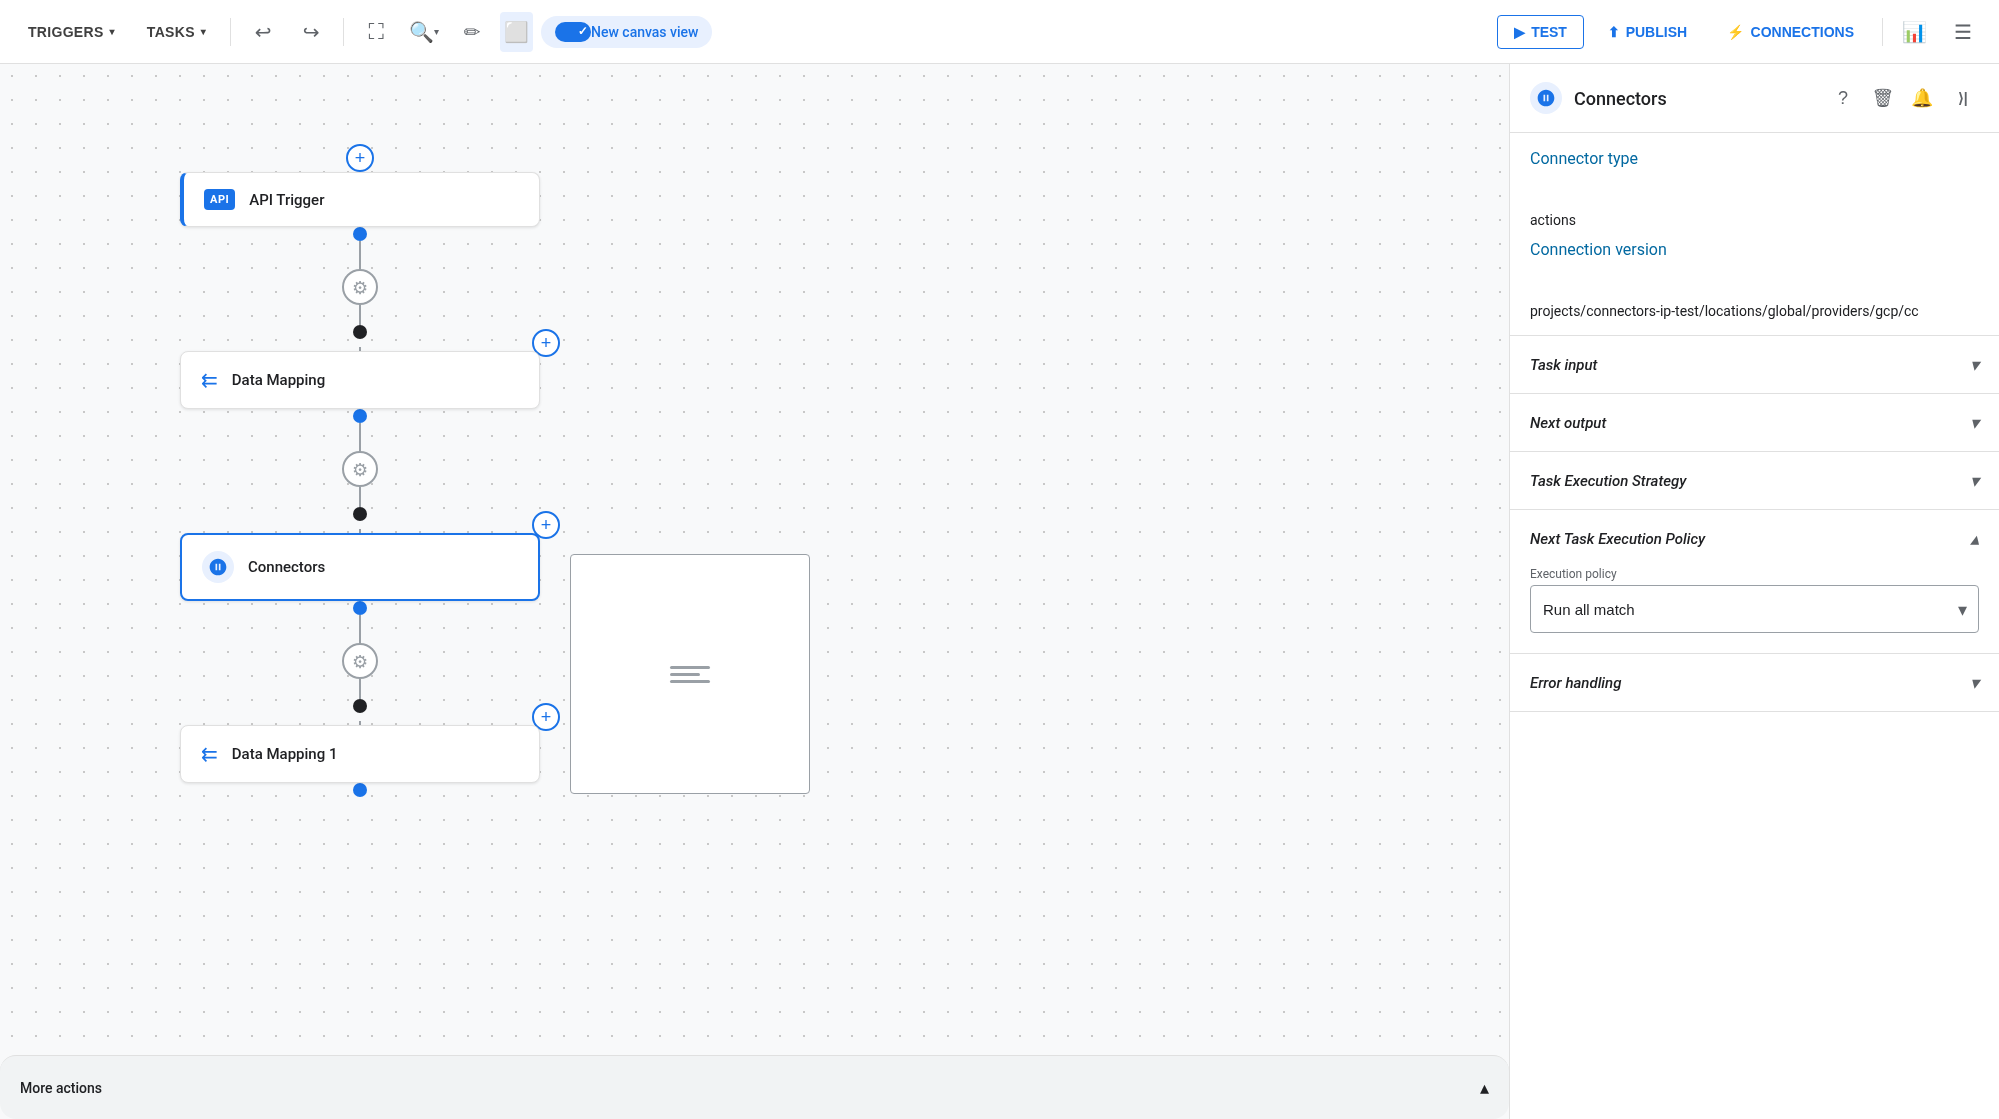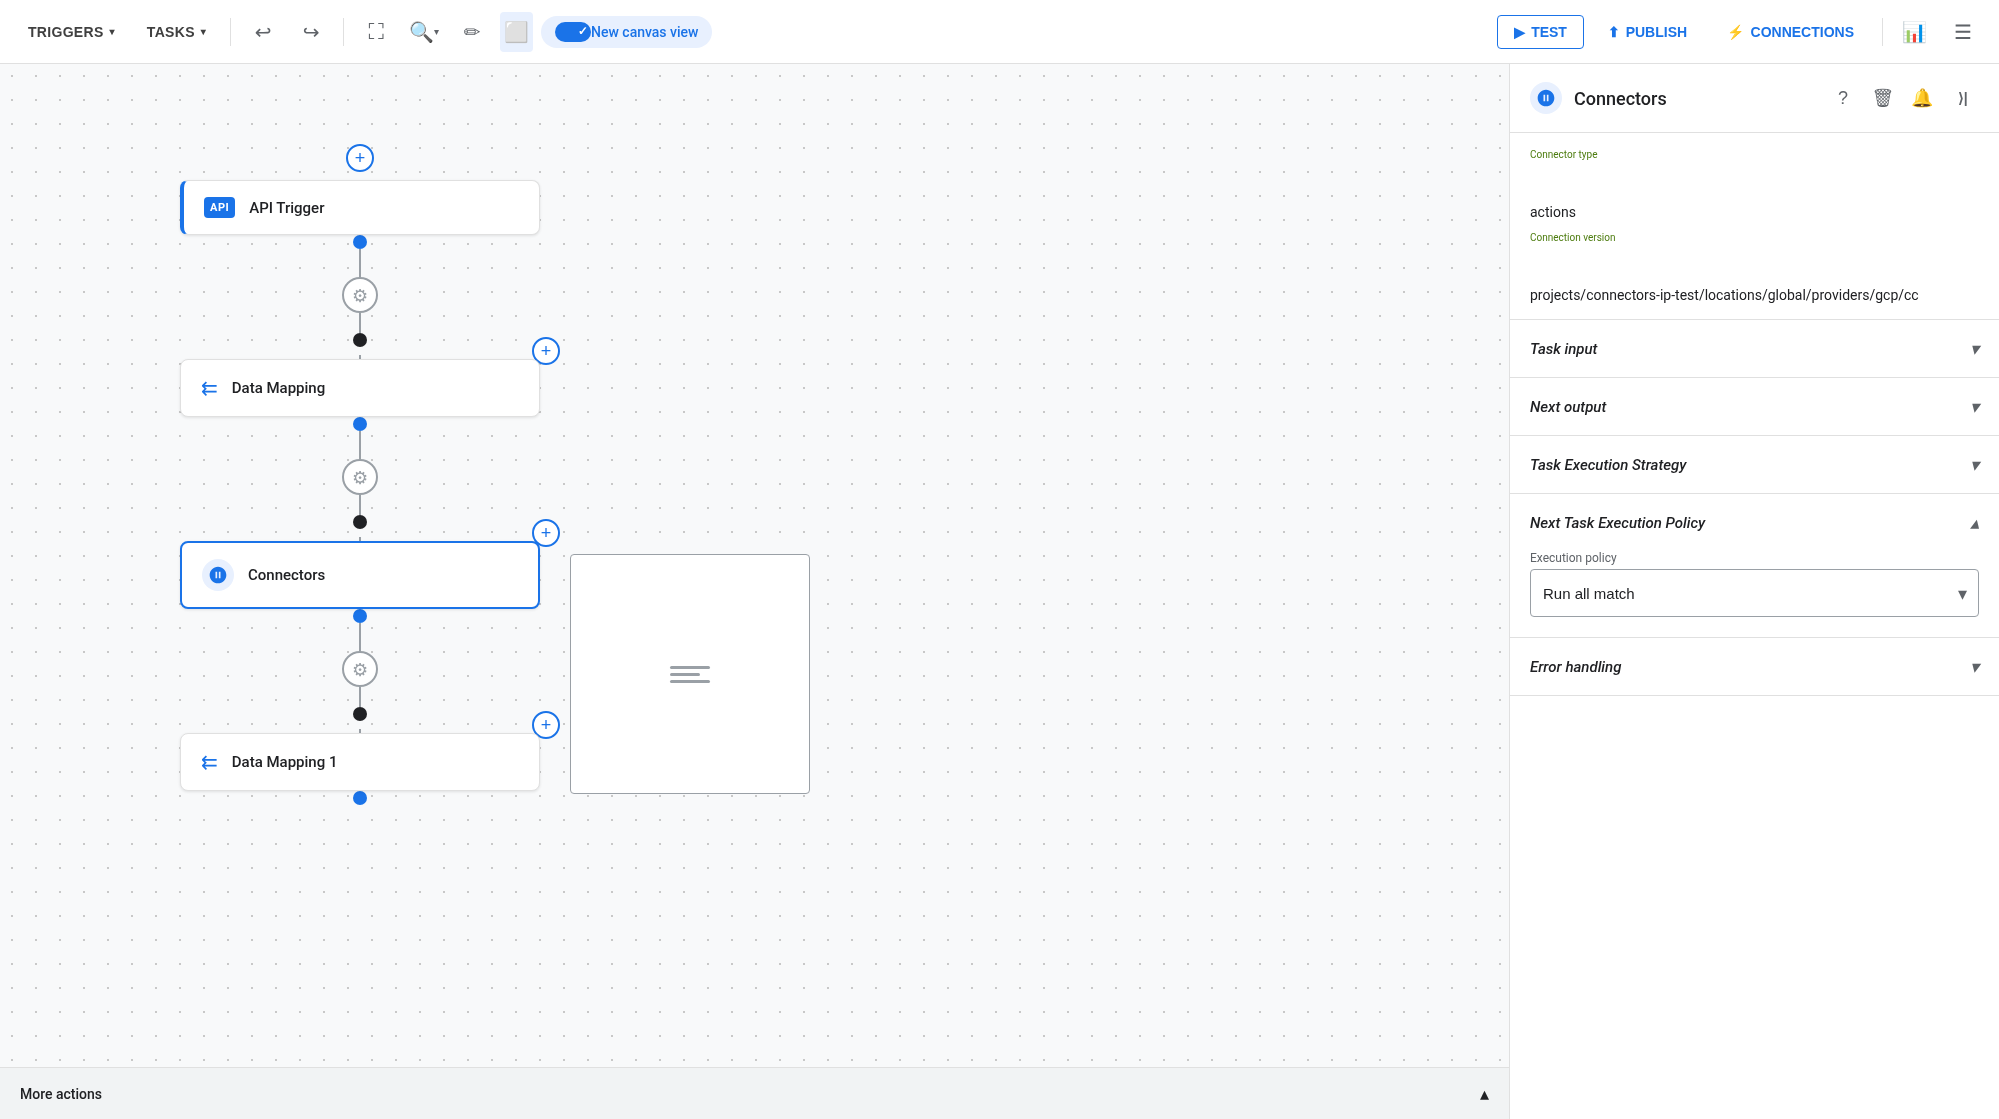--- a/index.html
+++ b/index.html
@@ -175,21 +175,21 @@
       display: flex; align-items: center;
       padding: 16px 20px;
       gap: 14px;
       cursor: pointer;
       box-shadow: 0 1px 3px rgba(0,0,0,0.1);
       position: relative;
     }
     .flow-node.selected {
       border: 2px solid #1a73e8;
     }
-    .flow-node.api-trigger { border-left: 4px solid #1a73e8; margin-top: 8px; }
+    .flow-node.api-trigger { border-left: 4px solid #1a73e8; }
 
     .node-icon-api {
       background: #1a73e8;
       color: #fff;
       font-size: 11px;
       font-weight: 700;
       padding: 4px 6px;
       border-radius: 4px;
       letter-spacing: 0.5px;
     }
@@ -227,26 +227,27 @@
     .preview-line {
       width: 40px; height: 3px;
       background: #9aa0a6;
       border-radius: 2px;
     }
 
     
     .more-actions-bar {
       position: absolute;
       bottom: 0; left: 0; right: 0;
-      height: 52px;
+      height: 64px;
       background: #f1f3f4;
       border-top: 1px solid #e0e0e0;
       display: flex; align-items: center; justify-content: space-between;
       padding: 0 20px;
       cursor: pointer;
+      border-radius: 16px;
     }
     .more-actions-label { font-size: 14px; font-weight: 500; color: #202124; }
 
     
     .right-panel {
       width: 490px;
       background: #fff;
       border-left: 1px solid #e0e0e0;
       display: flex;
       flex-direction: column;
@@ -281,22 +282,22 @@
     }
 
     
     .info-section {
       padding: 16px 20px;
       border-bottom: 1px solid #e0e0e0;
     }
     .info-field { margin-bottom: 12px; }
     .info-field:last-child { margin-bottom: 0; }
     .info-label {
-      font-size: 10px;
-      color: #4d7c0f;
+      font-size: 16px;
+      color: #0369a1;
       margin-bottom: 4px;
     }
     .info-value {
       font-size: 14px;
       color: #202124;
       white-space: nowrap;
       overflow: hidden;
       text-overflow: ellipsis;
       max-width: 430px;
       margin-top: 44px;

